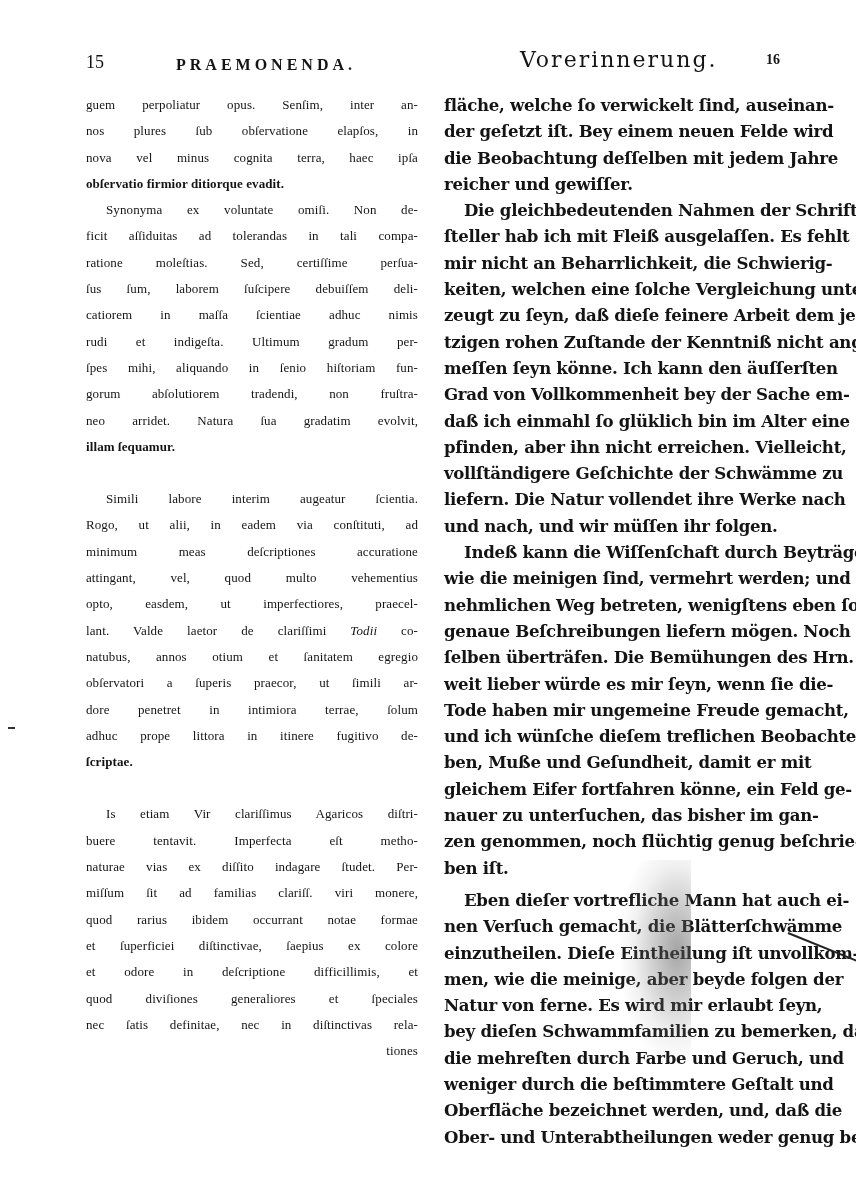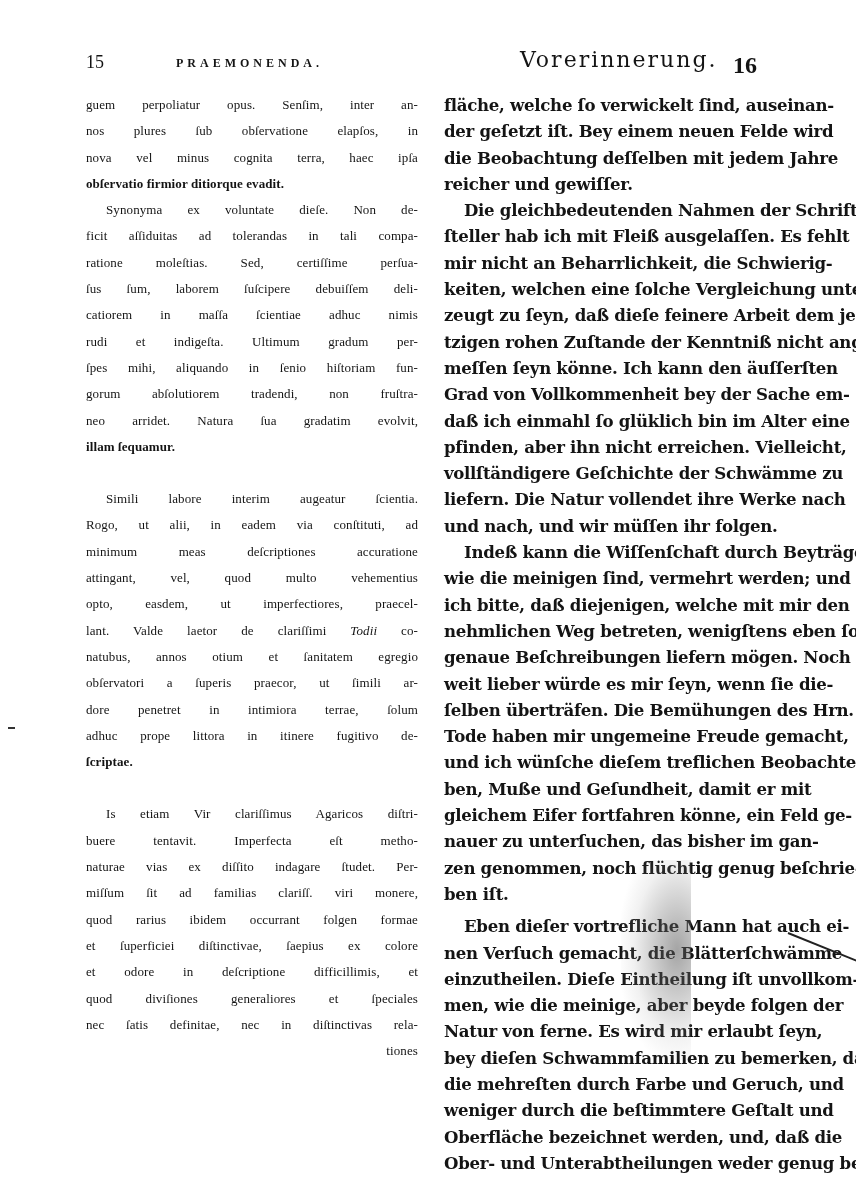--- a/index.html
+++ b/index.html
@@ -20,23 +20,23 @@
     left: 444px; width: 340px;
     font-family: "DejaVu Serif", "Liberation Serif", serif;
     font-size: 16.6px; line-height: 26.3px; font-weight: bold; letter-spacing: -0.3px;
   }
   .line { display: block; white-space: nowrap; text-align: justify; text-align-last: justify; height: 26.3px; }
   .line.last { text-align-last: left; font-weight: bold; }
   .line.right { text-align-last: right; }
   .line.indent { padding-left: 20px; }
   .gap { display: block; }
   .folio-left { left: 86px; font-family: "Liberation Serif", serif; font-size: 18px; }
-  .runhead-left { left: 176px; font-family: "Liberation Serif", serif; font-size: 12px; letter-spacing: 4px; font-weight: bold; top: 56px; }
+  .runhead-left { left: 176px; font-family: "Liberation Serif", serif; font-size: 16px; letter-spacing: 4px; font-weight: bold; top: 56px; }
   .runhead-right { left: 520px; font-family: "DejaVu Serif", serif; font-size: 22px; letter-spacing: 2px; top: 47px; text-align: right; }
-  .folio-right { left: 733px; font-family: "Liberation Serif", serif; font-size: 24px; font-weight: bold; }
+  .folio-right { left: 766px; font-family: "Liberation Serif", serif; font-size: 14px; font-weight: bold; }
   .margin-mark { position: absolute; left: 8px; top: 727px; width: 7px; height: 2px; background: #333; }
   .stain { position: absolute; right: 0; top: 860px; width: 70px; height: 200px;
     background: radial-gradient(ellipse at 80% 45%, rgba(90,90,90,0.55), rgba(160,160,160,0.15) 55%, rgba(255,255,255,0) 75%); }
   .stain-line { position: absolute; left: 788px; top: 932px; width: 74px; height: 2px; background: #222; transform: rotate(22deg); transform-origin: left center; }
   em { font-style: italic; }
 </style>
 </head>
 <body>
 
 <div class="page">
@@ -46,21 +46,21 @@
   <div class="header folio-right">16</div>
 
   <div class="col left-col" id="left-col">
       <div>
         <span class="line">guem perpoliatur opus.   Senſim, inter an-</span>
         <span class="line">nos plures ſub obſervatione elapſos, in</span>
         <span class="line">nova vel minus cognita terra, haec ipſa</span>
         <span class="line last">obſervatio firmior ditiorque evadit.</span>
       </div>
       <div>
-        <span class="line indent">Synonyma ex voluntate dieſe.  Non de-</span>
+        <span class="line indent">Synonyma ex voluntate omiſi.  Non de-</span>
         <span class="line">ficit aſſiduitas ad tolerandas in tali compa-</span>
         <span class="line">ratione moleſtias.   Sed, certiſſime perſua-</span>
         <span class="line">ſus ſum, laborem ſuſcipere debuiſſem deli-</span>
         <span class="line">catiorem in maſſa ſcientiae adhuc nimis</span>
         <span class="line">rudi et indigeſta.   Ultimum gradum per-</span>
         <span class="line">ſpes mihi, aliquando in ſenio hiſtoriam fun-</span>
         <span class="line">gorum abſolutiorem tradendi, non fruſtra-</span>
         <span class="line">neo arridet.   Natura ſua gradatim evolvit,</span>
         <span class="line last">illam ſequamur.</span>
       </div>
@@ -77,21 +77,21 @@
         <span class="line">dore penetret in intimiora terrae, ſolum</span>
         <span class="line">adhuc prope littora in itinere fugitivo de-</span>
         <span class="line last">ſcriptae.</span>
       </div>
       <span class="gap" style="height: 26px;"></span>
       <div>
         <span class="line indent">Is etiam Vir clariſſimus Agaricos diſtri-</span>
         <span class="line">buere tentavit.   Imperfecta eſt metho-</span>
         <span class="line">naturae vias ex diſſito indagare ſtudet.  Per-</span>
         <span class="line">miſſum ſit ad familias clariſſ. viri monere,</span>
-        <span class="line">quod rarius ibidem occurrant folgen formae</span>
+        <span class="line">quod rarius ibidem occurrant notae formae</span>
         <span class="line">et ſuperficiei diſtinctivae, ſaepius ex colore</span>
         <span class="line">et odore in deſcriptione difficillimis, et</span>
         <span class="line">quod diviſiones generaliores et ſpeciales</span>
         <span class="line">nec ſatis definitae, nec in diſtinctivas rela-</span>
         <span class="line right">tiones</span>
       </div>
     </div>
   <div class="col right-col" id="right-col">
       <div>
         <span class="line">fläche, welche ſo verwickelt ſind, auseinan-</span>
@@ -110,25 +110,24 @@
         <span class="line">Grad von Vollkommenheit bey der Sache em-</span>
         <span class="line">daß ich einmahl ſo glüklich bin im Alter eine</span>
         <span class="line">pfinden, aber ihn nicht erreichen.   Vielleicht,</span>
         <span class="line">vollſtändigere Geſchichte der Schwämme zu</span>
         <span class="line">liefern.   Die Natur vollendet ihre Werke nach</span>
         <span class="line last">und nach, und wir müſſen ihr folgen.</span>
       </div>
       <div>
         <span class="line indent">Indeß kann die Wiſſenſchaft durch Beyträge,</span>
         <span class="line">wie die meinigen ſind, vermehrt werden; und</span>
-        <span class="line">ich bitte, daß diejenigen, welche mit mir den</span>
         <span class="line">nehmlichen Weg betreten, wenigſtens eben ſo</span>
         <span class="line">genaue Beſchreibungen liefern mögen.   Noch</span>
+        <span class="line">ſelben überträfen.   Die Bemühungen des Hrn.</span>
         <span class="line">weit lieber würde es mir ſeyn, wenn ſie die-</span>
-        <span class="line">ſelben überträfen.   Die Bemühungen des Hrn.</span>
         <span class="line">Tode haben mir ungemeine Freude gemacht,</span>
         <span class="line">und ich wünſche dieſem treflichen Beobachter Le-</span>
         <span class="line">ben, Muße und Geſundheit, damit er mit</span>
         <span class="line">gleichem Eifer fortfahren könne, ein Feld ge-</span>
         <span class="line">nauer zu unterſuchen, das bisher im gan-</span>
         <span class="line">zen genommen, noch flüchtig genug beſchrie-</span>
         <span class="line last">ben iſt.</span>
       </div>
       <span class="gap" style="height: 6px;"></span>
       <div>

